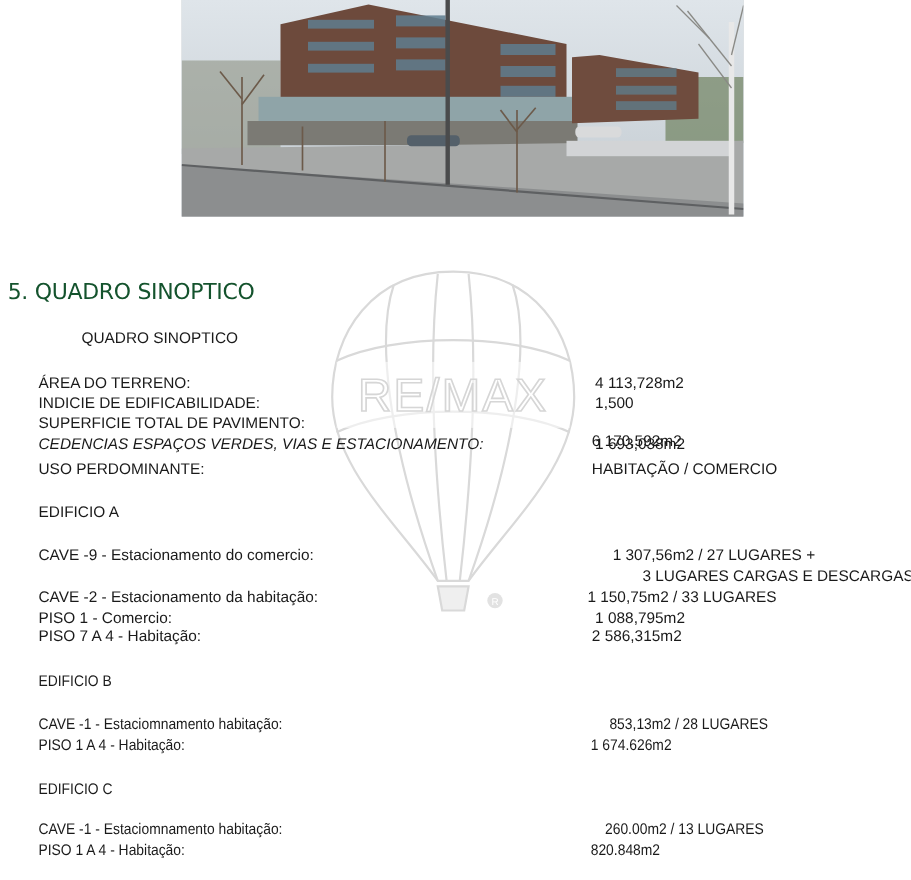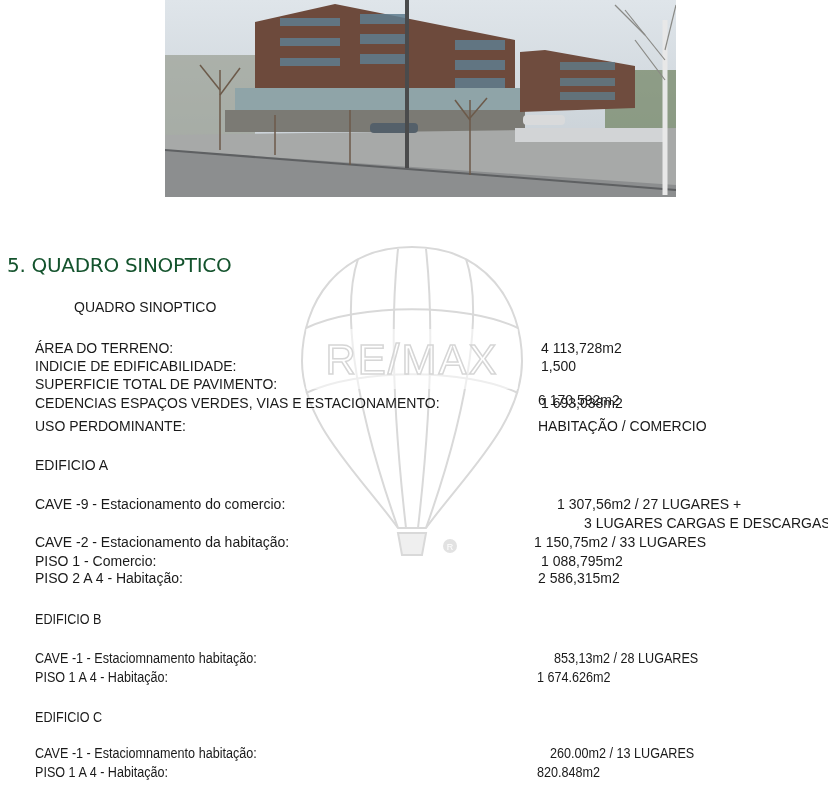--- a/index.html
+++ b/index.html
@@ -105,39 +105,39 @@
 
 <div class="txt" style="left:35px; top:339px;">ÁREA DO TERRENO:</div>
 <div class="txt" style="left:541px; top:339px;">4 113,728m2</div>
 
 <div class="txt" style="left:35px; top:357px;">INDICIE DE EDIFICABILIDADE:</div>
 <div class="txt" style="left:541px; top:357px;">1,500</div>
 
 <div class="txt" style="left:35px; top:375px;">SUPERFICIE TOTAL DE PAVIMENTO:</div>
 <div class="txt" style="left:538px; top:391px;">6 170,592m2</div>
 
-<div class="txt" style="left:35px; top:394px;">CEDENCIAS ESPAÇOS VERDES, VIAS E ESTACIONAMENTO:</div>
+<div class="txt" style="left:35px; top:394px;font-style:italic;">CEDENCIAS ESPAÇOS VERDES, VIAS E ESTACIONAMENTO:</div>
 <div class="txt" style="left:541px; top:394px;">1 693,038m2</div>
 
 <div class="txt" style="left:35px; top:417px;">USO PERDOMINANTE:</div>
 <div class="txt" style="left:538px; top:417px;">HABITAÇÃO / COMERCIO</div>
 
 <div class="txt" style="left:35px; top:456px;">EDIFICIO A</div>
 
 <div class="txt" style="left:35px; top:495px;">CAVE -9 - Estacionamento do comercio:</div>
 <div class="txt" style="left:541px; top:495px;margin-left:16px;">1 307,56m2 / 27 LUGARES +</div>
 <div class="txt" style="left:544px; top:514px;margin-left:40px;">3 LUGARES CARGAS E DESCARGAS</div>
 
 <div class="txt" style="left:35px; top:533px;">CAVE -2 - Estacionamento da habitação:</div>
 <div class="txt" style="left:534px; top:533px;">1 150,75m2 / 33 LUGARES</div>
 
 <div class="txt" style="left:35px; top:552px;">PISO 1 - Comercio:</div>
 <div class="txt" style="left:541px; top:552px;">1 088,795m2</div>
 
-<div class="txt" style="left:35px; top:569px;">PISO 2 A 4 - Habitação:</div>
+<div class="txt" style="left:35px; top:569px;">PISO 7 A 4 - Habitação:</div>
 <div class="txt" style="left:538px; top:569px;">2 586,315m2</div>
 
 <div class="txt cond" style="left:35px; top:610px;">EDIFICIO B</div>
 
 <div class="txt cond" style="left:35px; top:649px;">CAVE -1 - Estaciomnamento habitação:</div>
 <div class="txt cond" style="left:554px; top:649px;">853,13m2 / 28 LUGARES</div>
 
 <div class="txt cond" style="left:35px; top:668px;">PISO 1 A 4 - Habitação:</div>
 <div class="txt cond" style="left:537px; top:668px;">1 674.626m2</div>
 

